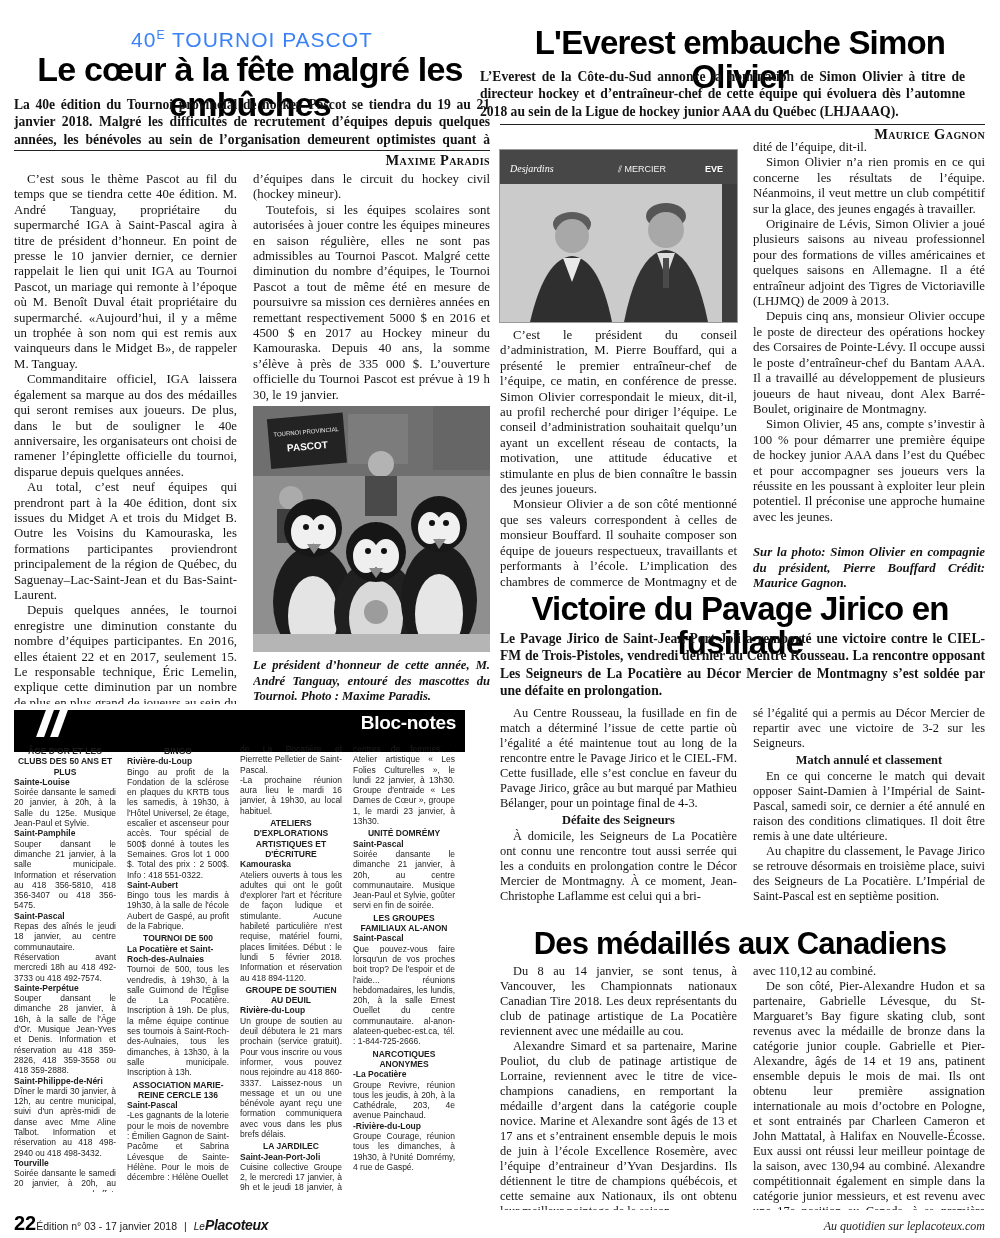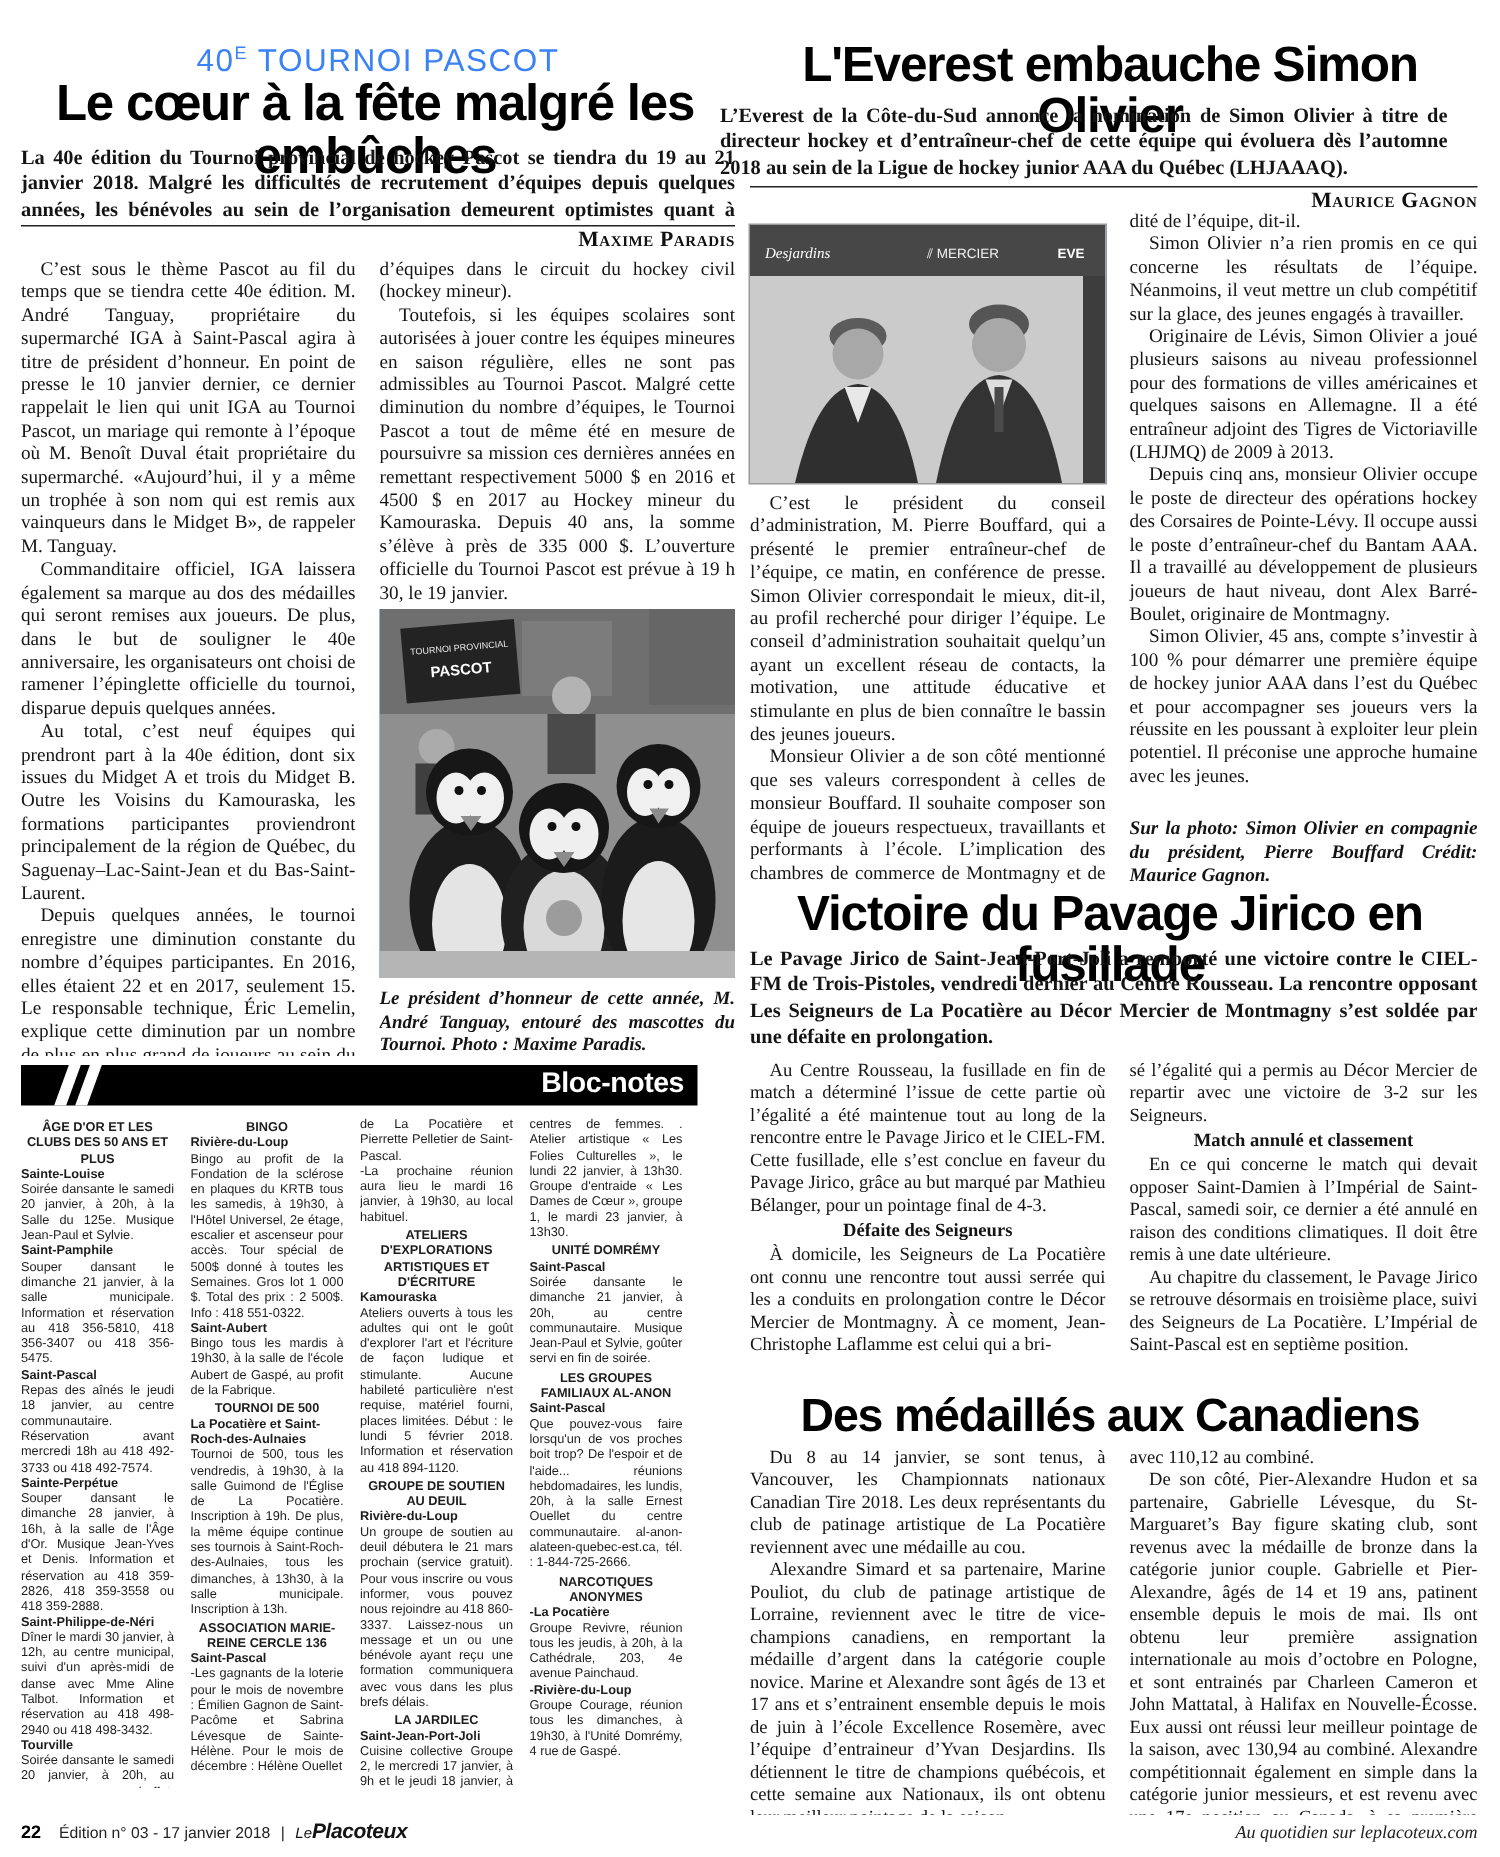--- a/index.html
+++ b/index.html
@@ -47,22 +47,22 @@
   .bn .blk.pl{font-weight:700;text-align:left;}
   .bn .blk.n{text-align:justify;}
 
   
   .photo{overflow:hidden;background:#3b82f6;}
   .photo svg{display:block;}
   .photo-border{outline:1px solid #9a9a9a;}
 
   
   .footer{display:flex;align-items:baseline;font-family:"Liberation Sans",sans-serif;}
-  .pgnum{font-weight:700;font-size:12px;color:#000;}
-  .edition{font-size:10.5px;margin-left:12px;color:#222;text-align:center;}
+  .pgnum{font-weight:700;font-size:20px;color:#000;}
+  .edition{font-size:10.5px;color:#222;text-align:center;}
   .fsep{font-size:10.5px;margin:0 7px;color:#222;}
   .logo-le{font-size:10px;font-style:italic;font-weight:400;}
   .logo-name{font-size:14px;font-weight:700;font-style:italic;letter-spacing:-0.3px;}
   .tagline{margin-left:auto;font-family:"Liberation Serif",serif;font-style:italic;
            font-size:12px;color:#222;}
 </style>
 </head>
 <body>
 
 <div class="page">
@@ -137,21 +137,21 @@
         <circle cx="179" cy="117" r="3" fill="#111"></circle>
         <circle cx="193" cy="117" r="3" fill="#111"></circle>
         <polygon points="180,133 193,133 186,143" fill="#8c8c8c"></polygon>
       </g>
       <rect y="228" width="237" height="18" fill="#b5b5b5"></rect>
     </svg>
   </div>
 
   <div class="abs caption" style="left:253px;top:658px;width:237px;height:48px;">Le président d’honneur de cette année, M. André Tanguay, entouré des mascottes du Tournoi. Photo : Maxime Paradis.</div>
 
-  <div class="abs bn-bar" style="left:14px;top:710px;width:451px;height:27px;">
+  <div class="abs bn-bar" style="left:14px;top:710px;width:451px;height:42px;">
     <div class="bn-notch" style="left:27px;"></div>
     <div class="bn-notch" style="left:41px;"></div>
     <div class="bn-title">Bloc-notes</div>
   </div>
 
   <div class="abs bn" style="left:14px;top:744px;width:102px;height:448px;">
       <div class="blk h">ÂGE D'OR ET LES CLUBS DES 50 ANS ET PLUS</div>
       <div class="blk pl">Sainte-Louise</div>
       <div class="blk n">Soirée dansante le samedi 20 janvier, à 20h, à la Salle du 125e. Musique Jean-Paul et Sylvie.</div>
       <div class="blk pl">Saint-Pamphile</div>

